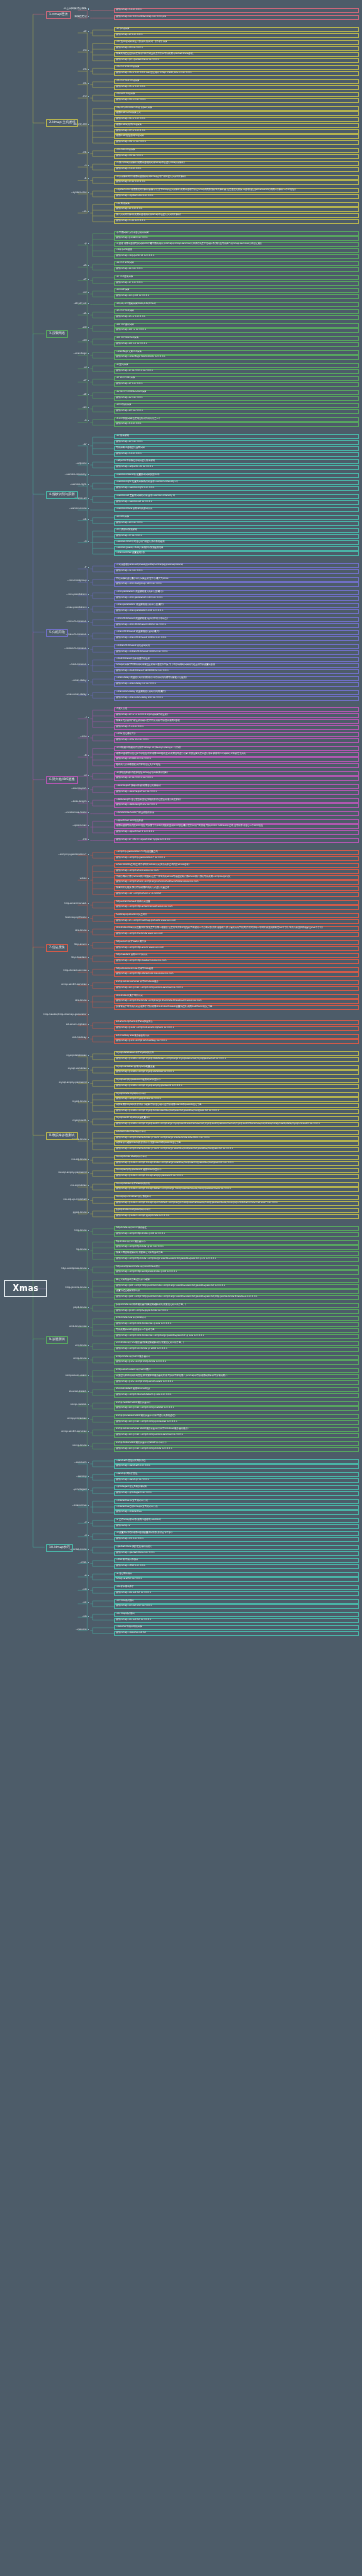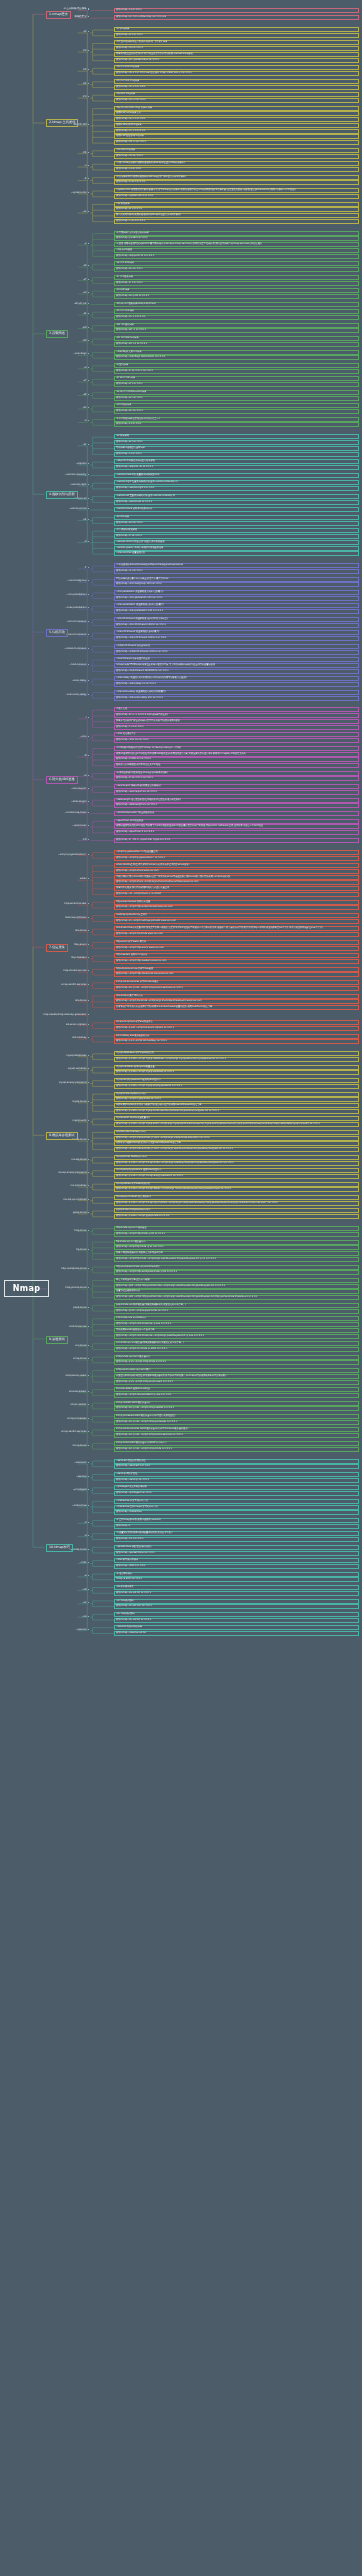--- a/index.html
+++ b/index.html
@@ -652,21 +652,21 @@
       <path d="M62,230.1000000000002 V626.0000000000001" stroke="#57a55f" stroke-width="0.7" fill="none"></path>
       <path d="M62,626.0000000000001 V927.3999999999993" stroke="#49b3a6" stroke-width="0.7" fill="none"></path>
       <path d="M62,927.3999999999993 V1186.4999999999982" stroke="#6f6fc4" stroke-width="0.7" fill="none"></path>
       <path d="M62,1186.4999999999982 V1463.5999999999963" stroke="#b057b0" stroke-width="0.7" fill="none"></path>
       <path d="M62,1463.5999999999963 V1778.2999999999943" stroke="#d05a49" stroke-width="0.7" fill="none"></path>
       <path d="M62,1778.2999999999943 V2131.699999999994" stroke="#b5b24e" stroke-width="0.7" fill="none"></path>
       <path d="M62,2131.699999999994 V2514.0999999999976" stroke="#57a55f" stroke-width="0.7" fill="none"></path>
       <path d="M62,2514.0999999999976 V2905.5000000000023" stroke="#49b3a6" stroke-width="0.7" fill="none"></path>
       <path d="M88,2420 L62,2420" stroke="#9a7fb8" stroke-width="0.7" fill="none"></path>
     </svg>
-  <div class="root" id="root-node" style="left: 4.3px; top: 1280px;">Nmap</div>
+  <div class="root" id="root-node" style="left: 4.3px; top: 1280px;">Xmas</div>
   <div id="nodes">
       <div class="leaf wrap" style="left: 114px; top: 7.5px; width: 245px; border-color: rgb(201, 103, 122); height: 5px;">例如:nmap -A 127.0.0.1</div>
       <div class="n2" style="top: 8.4px; right: 273px;"><span>-A 全面扫描/综合扫描</span><span class="dot"></span></div>
       <div class="leaf wrap" style="left: 114px; top: 15px; width: 245px; border-color: rgb(201, 103, 122); height: 5px;">例如:nmap 127.0.0.1-200&amp;nmap 127.0.0.1/24</div>
       <div class="n2" style="top: 16px; right: 273px;"><span>扫描指定段</span><span class="dot"></span></div>
       <div class="sec" style="border-color: rgb(201, 103, 122); color: rgb(237, 242, 244); left: 46px; top: 10.6px;">1.nmap语法</div>
       <span class="dot" style="position: absolute; left: 85px; top: 13px;"></span>
       <div class="leaf wrap" style="left: 114px; top: 27px; width: 245px; border-color: rgb(181, 178, 78); height: 5px;">-sP ping扫描</div>
       <div class="leaf wrap" style="left: 114px; top: 33px; width: 245px; border-color: rgb(181, 178, 78); height: 5px;">例如:nmap -sP 127.0.0.1</div>
       <div class="n2" style="top: 31px; right: 273px;"><span>-sP</span><span class="dot"></span></div>

